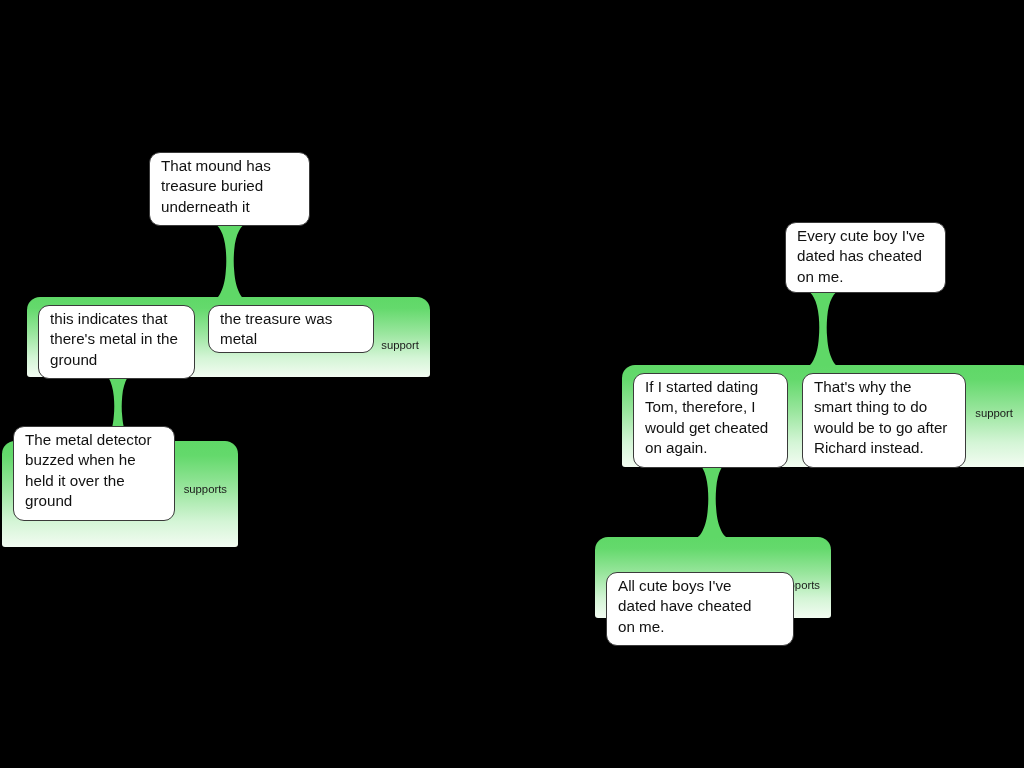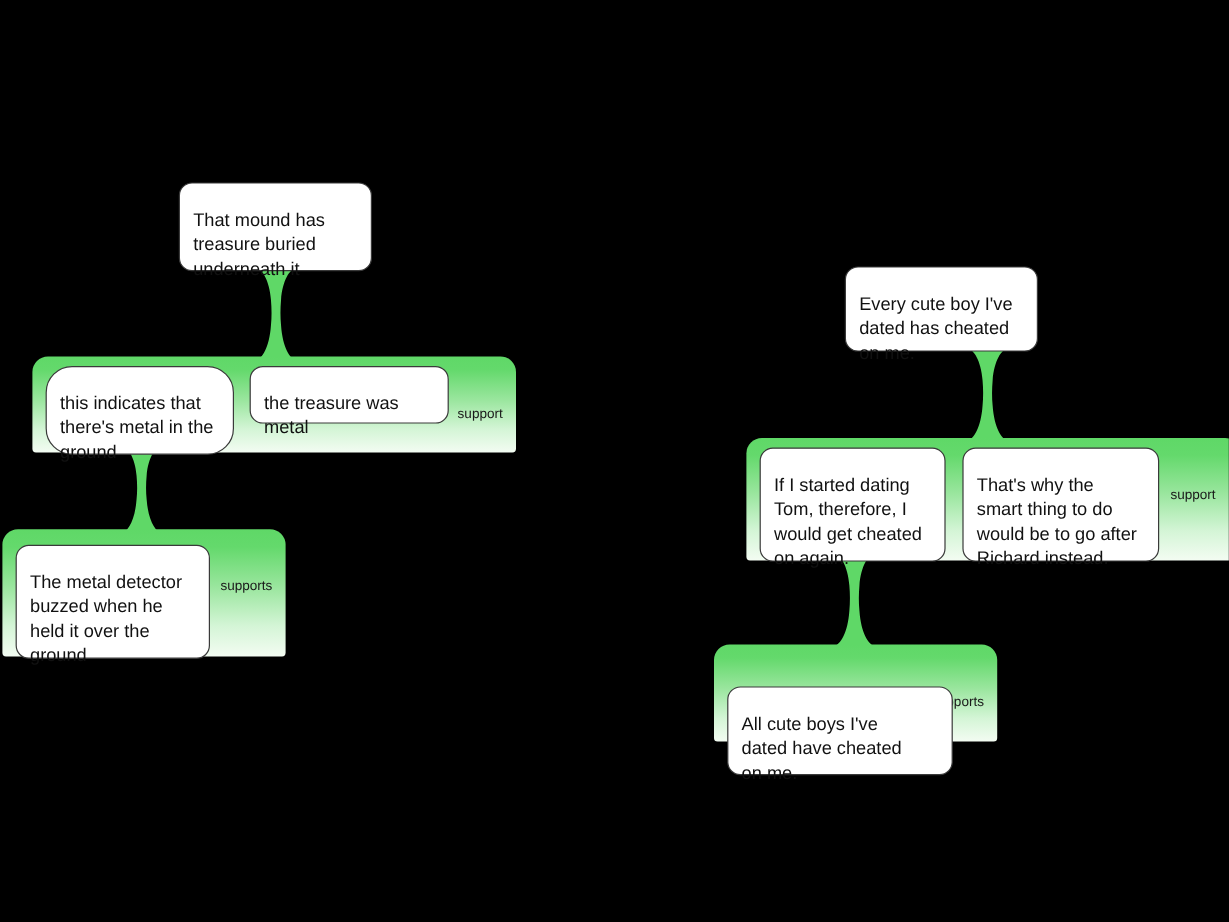--- a/index.html
+++ b/index.html
@@ -22,21 +22,21 @@
     overflow: hidden;
   }
 
   
   .claim-box {
     position: absolute;
     box-sizing: border-box;
     background: #ffffff;
     border: 1.4px solid #3a3a3a;
     border-radius: 11px;
-    padding: 21px 10px 7px 11px;
+    padding: 3px 10px 7px 11px;
     font-size: 15.2px;
     line-height: 20.4px;
     color: #111111;
     white-space: pre-line;
     z-index: 30;
   }
 
   
   .group {
     position: absolute;
@@ -74,41 +74,41 @@
 
   <div class="connector" style="left:212px; top:224px; width:36px; height:76px;">
     <svg width="36" height="76" viewBox="0 0 36 76" xmlns="http://www.w3.org/2000/svg">
       <path d="M2,0 H34 C30,0 23.5,9 22.2,26 C21.6,33 21.5,40 22.2,47 C23.5,66 30,75 34,76 H2 C6,75 12.5,66 13.8,47 C14.5,40 14.4,33 13.8,26 C12.5,9 6,0 2,0 Z" fill="#5FD867"></path>
     </svg>
   </div>
 
   <div class="group" style="left:27px; top:297px; width:403px; height:80px;">
     <span class="group-label" style="right:11px;">support</span>
   </div>
-  <div class="claim-box" style="left:38px; top:305px; width:157px; height:74px;border-radius:22px;">this indicates that
+  <div class="claim-box" style="left:38px; top:305px; width:157px; height:74px;">this indicates that
 there's metal in the
 ground</div>
   <div class="claim-box" style="left:208px; top:305px; width:166px; height:48px;">the treasure was
 metal</div>
 
   <div class="connector" style="left:100px; top:372px; width:36px; height:72px;">
     <svg width="36" height="72" viewBox="0 0 36 72" xmlns="http://www.w3.org/2000/svg">
       <path d="M2,0 H34 C30,0 23.5,8.5 22.2,24.5 C21.6,31 21.5,37.5 22.2,44 C23.5,62.5 30,71 34,72 H2 C6,71 12.5,62.5 13.8,44 C14.5,37.5 14.4,31 13.8,24.5 C12.5,8.5 6,0 2,0 Z" fill="#5FD867"></path>
     </svg>
   </div>
 
   <div class="group" style="left:2px; top:441px; width:236px; height:106px;">
     <span class="group-label" style="right:11px;">supports</span>
   </div>
-  <div class="claim-box" style="left:13px; top:454px; width:162px; height:95px;">The metal detector
+  <div class="claim-box" style="left:13px; top:426px; width:162px; height:95px;">The metal detector
 buzzed when he
 held it over the
 ground</div>
 
-  <div class="claim-box" style="left:704px; top:222px; width:161px; height:71px;">Every cute boy I've
+  <div class="claim-box" style="left:785px; top:222px; width:161px; height:71px;">Every cute boy I've
 dated has cheated
 on me.</div>
 
   <div class="connector" style="left:805px; top:291px; width:36px; height:76px;">
     <svg width="36" height="76" viewBox="0 0 36 76" xmlns="http://www.w3.org/2000/svg">
       <path d="M2,0 H34 C30,0 23.5,9 22.2,26 C21.6,33 21.5,40 22.2,47 C23.5,66 30,75 34,76 H2 C6,75 12.5,66 13.8,47 C14.5,40 14.4,33 13.8,26 C12.5,9 6,0 2,0 Z" fill="#5FD867"></path>
     </svg>
   </div>
 
   <div class="group" style="left:622px; top:365px; width:412px; height:102px;">

